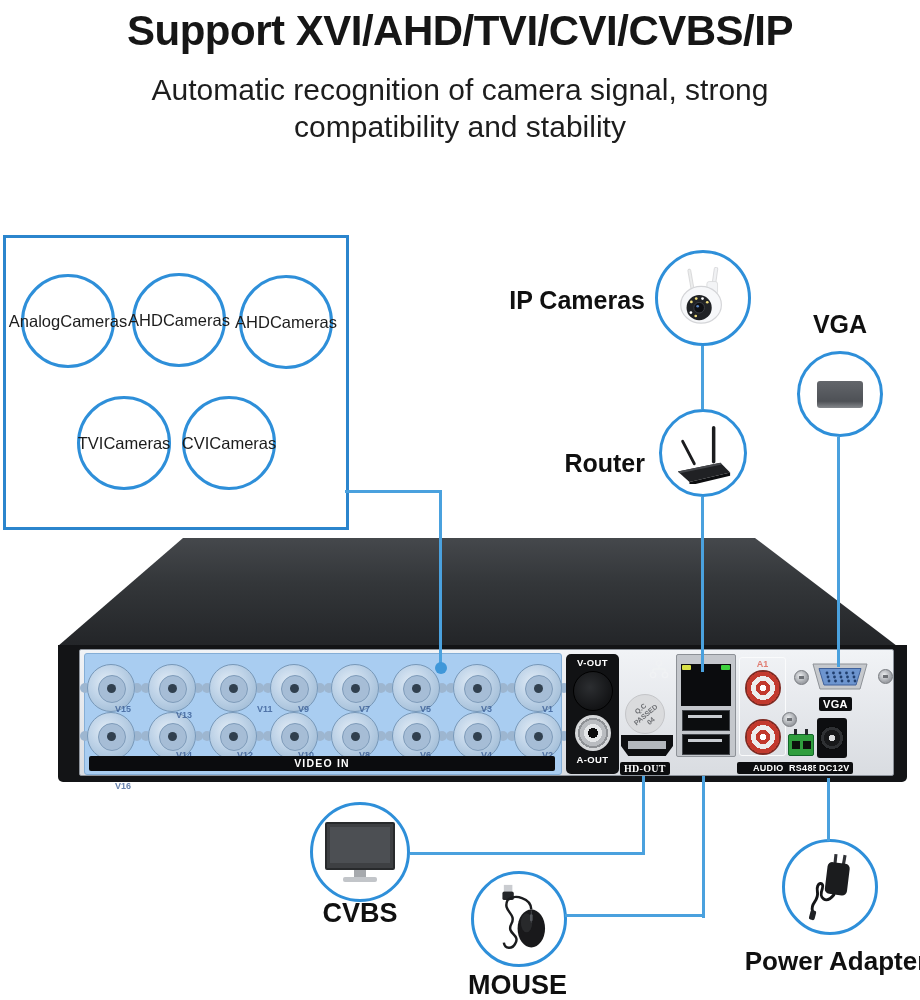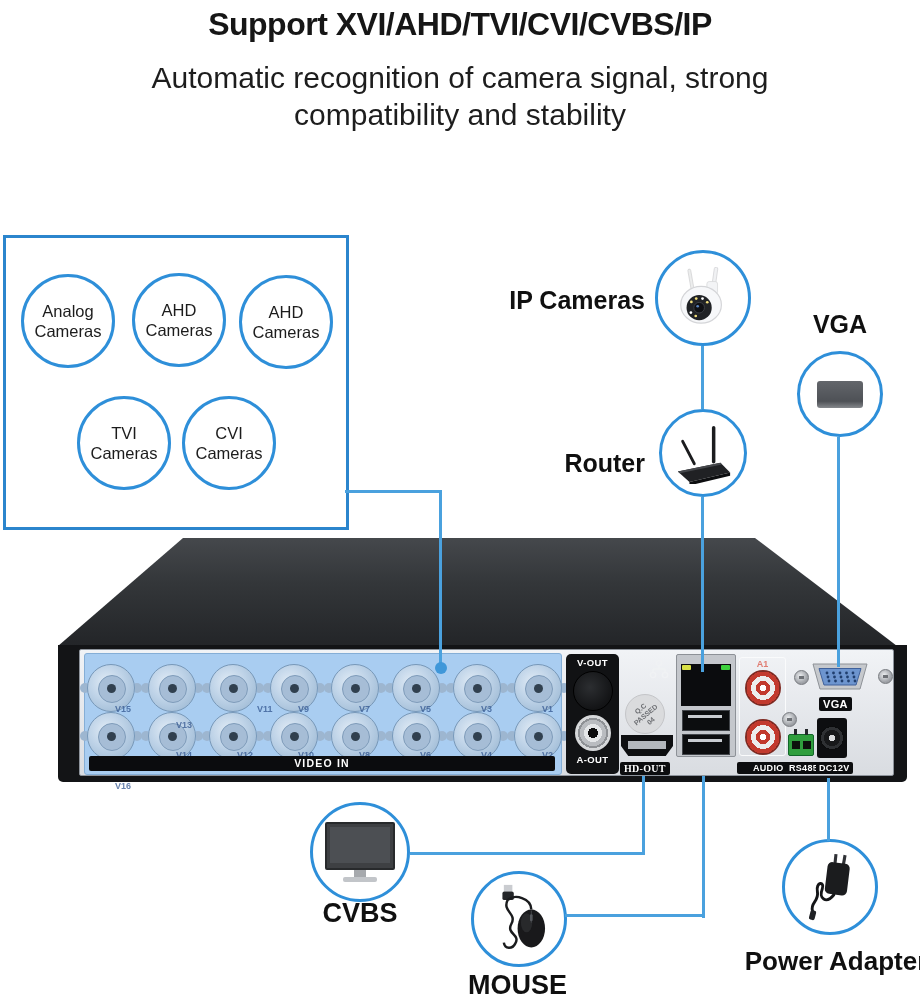--- a/index.html
+++ b/index.html
@@ -1,27 +1,27 @@
 <!DOCTYPE html>
 <html><head>
 <meta charset="utf-8">
 <style>
   html,body{margin:0;padding:0;background:#fff;}
   .stage{position:relative;width:920px;height:1000px;background:#fff;overflow:hidden;
          font-family:"Liberation Sans",sans-serif;color:#141414;}
   .abs{position:absolute;}
   
-  .title{width:100%;text-align:center;font-size:32px;font-weight:700;line-height:1.18;
+  .title{width:100%;text-align:center;font-size:42px;font-weight:700;line-height:1.18;
          letter-spacing:-0.5px;color:#161616;padding-top:6px;}
   .subtitle{width:100%;text-align:center;font-size:30px;font-weight:500;line-height:1.25;
             color:#1d1d1d;margin-top:15px;}
   
   .cam-box{left:3px;top:235px;width:340px;height:289px;border:3px solid #2b85cd;background:#fff;}
   .cam-circle{position:absolute;width:94px;height:94px;border:3px solid #2e8fd9;border-radius:50%;
-              box-sizing:border-box;background:#fff;display:flex;flex-direction:column;
+              box-sizing:border-box;background:#fff;display:flex;
               align-items:center;justify-content:center;font-size:16.5px;line-height:1.22;color:#1c1c1c;text-align:center;}
   
   .bline{background:#4aa1de;z-index:6;}
   .dot{width:12px;height:12px;border-radius:50%;background:#3f97d9;z-index:7;}
   
   .p-circle{border:3px solid #2e8fd9;border-radius:50%;box-sizing:border-box;background:#fff;
             display:flex;align-items:center;justify-content:center;z-index:5;}
   .p-label{font-size:25px;font-weight:600;color:#101010;}
   .p-label.big{font-size:27px;}
   
@@ -196,21 +196,21 @@
         <div class="bnc" style="left:429px;top:10px;"></div>
         <div class="bnc" style="left:2px;top:58px;"></div>
         <div class="bnc" style="left:63px;top:58px;"></div>
         <div class="bnc" style="left:124px;top:58px;"></div>
         <div class="bnc" style="left:185px;top:58px;"></div>
         <div class="bnc" style="left:246px;top:58px;"></div>
         <div class="bnc" style="left:307px;top:58px;"></div>
         <div class="bnc" style="left:368px;top:58px;"></div>
         <div class="bnc" style="left:429px;top:58px;"></div>
         <span class="ch" style="left:30px;top:50px;">V15</span>
-        <span class="ch" style="left:91px;top:66px;text-align:right;">V13</span>
+        <span class="ch" style="left:91px;top:56px;text-align:right;">V13</span>
         <span class="ch" style="left:152px;top:50px;margin-left:20px;">V11</span>
         <span class="ch" style="left:213px;top:50px;">V9</span>
         <span class="ch" style="left:274px;top:50px;">V7</span>
         <span class="ch" style="left:335px;top:50px;">V5</span>
         <span class="ch" style="left:396px;top:50px;">V3</span>
         <span class="ch" style="left:457px;top:50px;">V1</span>
         <span class="ch" style="left:30px;top:96px;margin-top:31px;">V16</span>
         <span class="ch" style="left:91px;top:96px;">V14</span>
         <span class="ch" style="left:152px;top:96px;">V12</span>
         <span class="ch" style="left:213px;top:96px;">V10</span>

